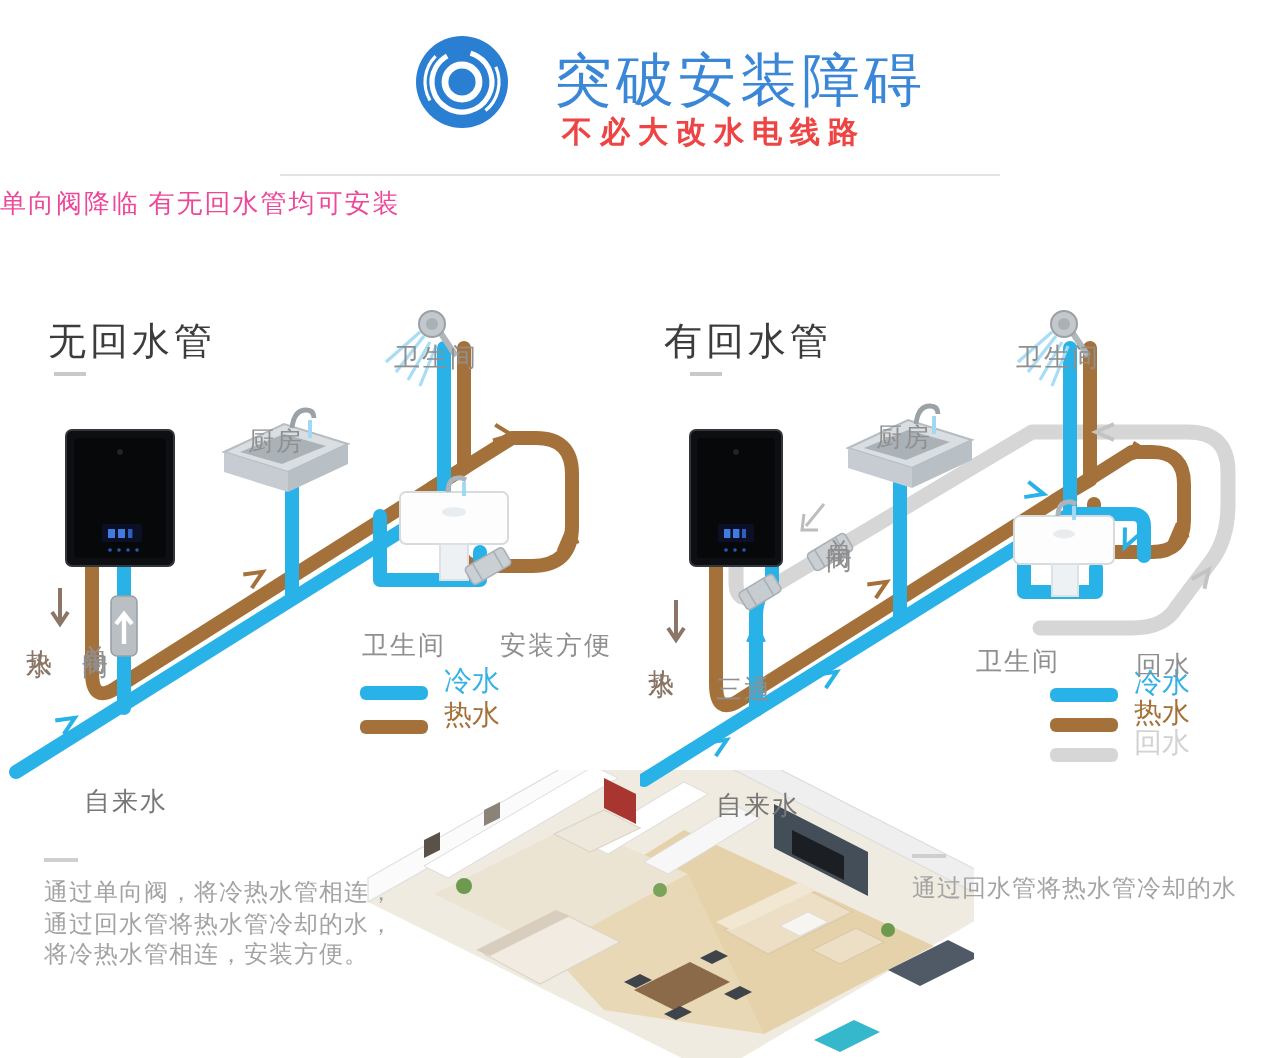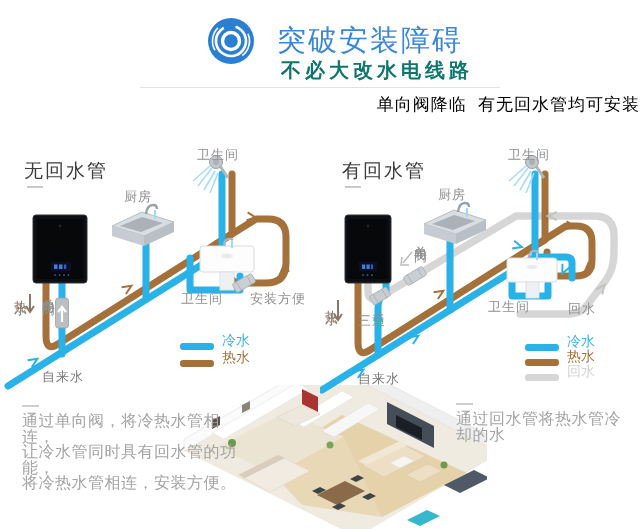--- a/index.html
+++ b/index.html
@@ -1,40 +1,40 @@
 <!DOCTYPE html>
 <html><head>
 <meta charset="utf-8">
 <style>
   html,body{margin:0;padding:0;}
   .page{position:relative;width:640px;height:529px;background:#ffffff;overflow:hidden;
-        font-family:Liberation Mono, monospace;}
+        font-family:Liberation Serif, serif;}
   .abs{position:absolute;}
   
   .hd-title{position:absolute;left:277px;top:21px;font-size:29px;color:#3a87d8;letter-spacing:2px;white-space:nowrap;}
-  .hd-sub{position:absolute;left:281px;top:57px;font-size:20px;color:#0f766e;letter-spacing:4px;font-weight:bold;white-space:nowrap;}
+  .hd-sub{position:absolute;left:281px;top:57px;font-size:15px;color:#ef4444;letter-spacing:4px;font-weight:bold;white-space:nowrap;}
   .hd-line{position:absolute;left:140px;top:87px;width:360px;height:1px;background:#e3e3e3;}
-  .tag-cn{position:absolute;left:0;top:93px;width:640px;text-align:right;font-size:17px;color:#000000;letter-spacing:1px;}
+  .tag-cn{position:absolute;left:0;top:93px;width:640px;text-align:left;font-size:13px;color:#ec4899;letter-spacing:1px;}
   .tag-en{position:absolute;left:0;top:112px;width:640px;text-align:center;font-size:7.5px;color:#ccd1d5;letter-spacing:0.6px;}
   
   .diagram{position:absolute;top:140px;width:320px;height:255px;z-index:2;}
   .dg-left{left:0;}
   .dg-right{left:320px;}
   .dg-title{position:absolute;font-size:19px;color:#3c3c3c;letter-spacing:2px;white-space:nowrap;}
   .dg-dash{position:absolute;width:16px;height:2px;background:#c9c9c9;}
-  .lab{position:absolute;color:#8f8f8f;font-size:13px;letter-spacing:1px;white-space:nowrap;z-index:3;}
+  .lab{position:absolute;color:#8f8f8f;font-size:13px;letter-spacing:1px;white-space:nowrap;z-index:3;margin-top:24px;}
   .lab-dk{color:#777777;}
   .vlab{writing-mode:vertical-rl;letter-spacing:2px;}
   .leg-row{position:absolute;display:flex;align-items:flex-end;gap:8px;}
   .leg-bar{width:34px;height:7px;border-radius:3px;}
   .c-cold{background:#29b2e8;} .c-hot{background:#a5713a;} .c-ret{background:#d6d6d6;}
   .t-cold{color:#35b1e6;font-size:14px;} .t-hot{color:#a5713a;font-size:14px;} .t-ret{color:#d2d2d2;font-size:14px;}
   svg{display:block;}
   
-  .note{position:absolute;z-index:4;font-size:16px;color:#a3a3a3;line-height:15.5px;letter-spacing:0.5px;}
+  .note{position:absolute;z-index:4;font-size:12px;color:#a3a3a3;line-height:15.5px;letter-spacing:0.5px;margin-top:24px;}
   .note-dash{width:17px;height:2px;background:#cfcfcf;margin-bottom:8px;}
   .note-left{left:22px;top:405px;width:230px;}
   .note-right{left:456px;top:403px;width:170px;}
   
   .room{position:absolute;left:182px;top:385px;width:305px;height:144px;z-index:1;}
 </style>
 </head>
 <body>
 
 <div class="page">
@@ -137,21 +137,21 @@
       <span class="leg-bar c-cold"></span>
       <span class="t-cold">冷水</span>
     </div>
     <div class="leg-row" style="left:180px;top:209px;">
       <span class="leg-bar c-hot"></span>
       <span class="t-hot">热水</span>
     </div>
   </div>
 
   <div class="diagram dg-right">
-    <div class="dg-title" style="left:22px;top:18px;">有回水管</div>
+    <div class="dg-title" style="left:12px;top:18px;">有回水管</div>
     <div class="dg-dash" style="left:25px;top:46px;"></div>
 
     <svg width="320" height="255" viewBox="0 0 320 255">
 
       <g fill="none" stroke="#d6d6d6" stroke-width="7.5" stroke-linecap="round" stroke-linejoin="round">
         <path d="M 200,174 H 246 Q 262,174 268,164 L 286,140 Q 294,129 294,112 V 96 Q 294,76 274,76 H 196 L 60,157 Q 48,163 48,151 V 143"></path>
       </g>
 
       <g fill="none" stroke="#a5713a" stroke-width="7" stroke-linecap="round" stroke-linejoin="round">
         <path d="M 38,143 V 202 Q 38,218 50,210 L 208,110 L 225,100 V 34"></path>
@@ -294,21 +294,21 @@
 
       <circle cx="50" cy="58" r="4" fill="#6d9a4f"></circle>
       <circle cx="148" cy="60" r="3.5" fill="#7aa45a"></circle>
       <circle cx="262" cy="80" r="3.5" fill="#6d9a4f"></circle>
     </svg>
   </div>
 
   <div class="note note-left">
     <div class="note-dash"></div>
     <div>通过单向阀，将冷热水管相连，</div>
-    <div>让冷水管同时具有回水管的功能，</div>
+    <div>通过回水管将热水管冷却的水，</div>
     <div>将冷热水管相连，安装方便。</div>
   </div>
   <div class="note note-right">
     <div class="note-dash"></div>
     <div>通过回水管将热水管冷却的水</div>
   </div>
 
 </div>
 
 </body></html>

